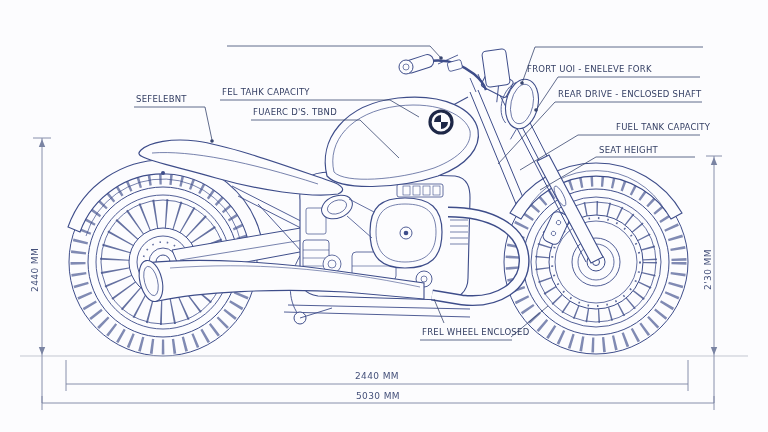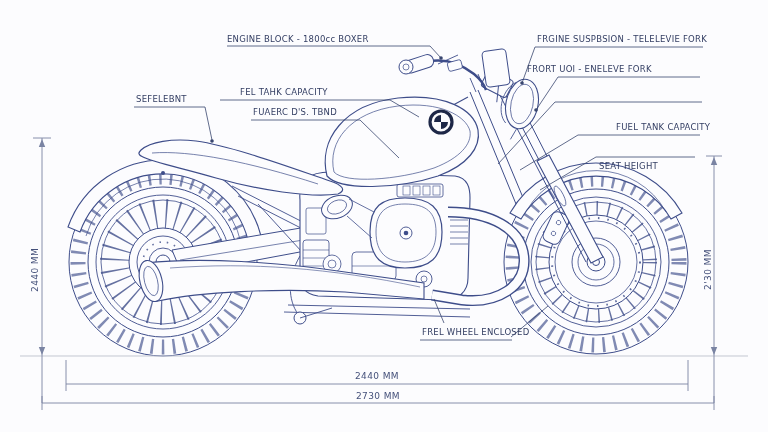--- a/index.html
+++ b/index.html
@@ -215,28 +215,27 @@
     <line x1="66" y1="384" x2="688" y2="384"></line>
     <line x1="66" y1="360" x2="66" y2="391"></line>
     <line x1="688" y1="360" x2="688" y2="391"></line>
 
     <line x1="42" y1="403" x2="714" y2="403"></line>
     <line x1="42" y1="396" x2="42" y2="410"></line>
     <line x1="714" y1="396" x2="714" y2="410"></line>
   </g>
 </svg>
 
-<span class="lbl" style="left:227px;top:34px">ENGINE BLOCK - 1800cc BOXER</span>
-<span class="lbl" style="left:240px;top:87px">FEL TAHK CAPACITY</span>
+<span class="lbl" style="left:222px;top:87px">FEL TAHK CAPACITY</span>
 <span class="lbl" style="left:253px;top:107px">FUAERC D'S. TBND</span>
 <span class="lbl" style="left:136px;top:94px">SEFELEBNT</span>
-<span class="lbl" style="left:537px;top:34px">FRGINE SUSPBSION - TELELEVIE FORK</span>
 <span class="lbl" style="left:527px;top:64px">FRORT UOI - ENELEVE FORK</span>
+<span class="lbl" style="left:558px;top:89px">REAR DRIVE - ENCLOSED SHAFT</span>
 <span class="lbl" style="left:616px;top:122px">FUEL TANK CAPACITY</span>
-<span class="lbl" style="left:599px;top:161px">SEAT HEIGHT</span>
+<span class="lbl" style="left:599px;top:145px">SEAT HEIGHT</span>
 <span class="lbl" style="left:422px;top:327px">FREL WHEEL ENCLOSED</span>
 
 <span class="dim vert" style="left:30px;top:292px">2440 MM</span>
 <span class="dim vert" style="left:703px;top:290px">2'30 MM</span>
 <span class="dim center" style="left:332px;top:371px">2440 MM</span>
-<span class="dim center" style="left:333px;top:391px">2730 MM</span>
+<span class="dim center" style="left:333px;top:391px">5030 MM</span>
 
 </div>
 
 </body></html>

